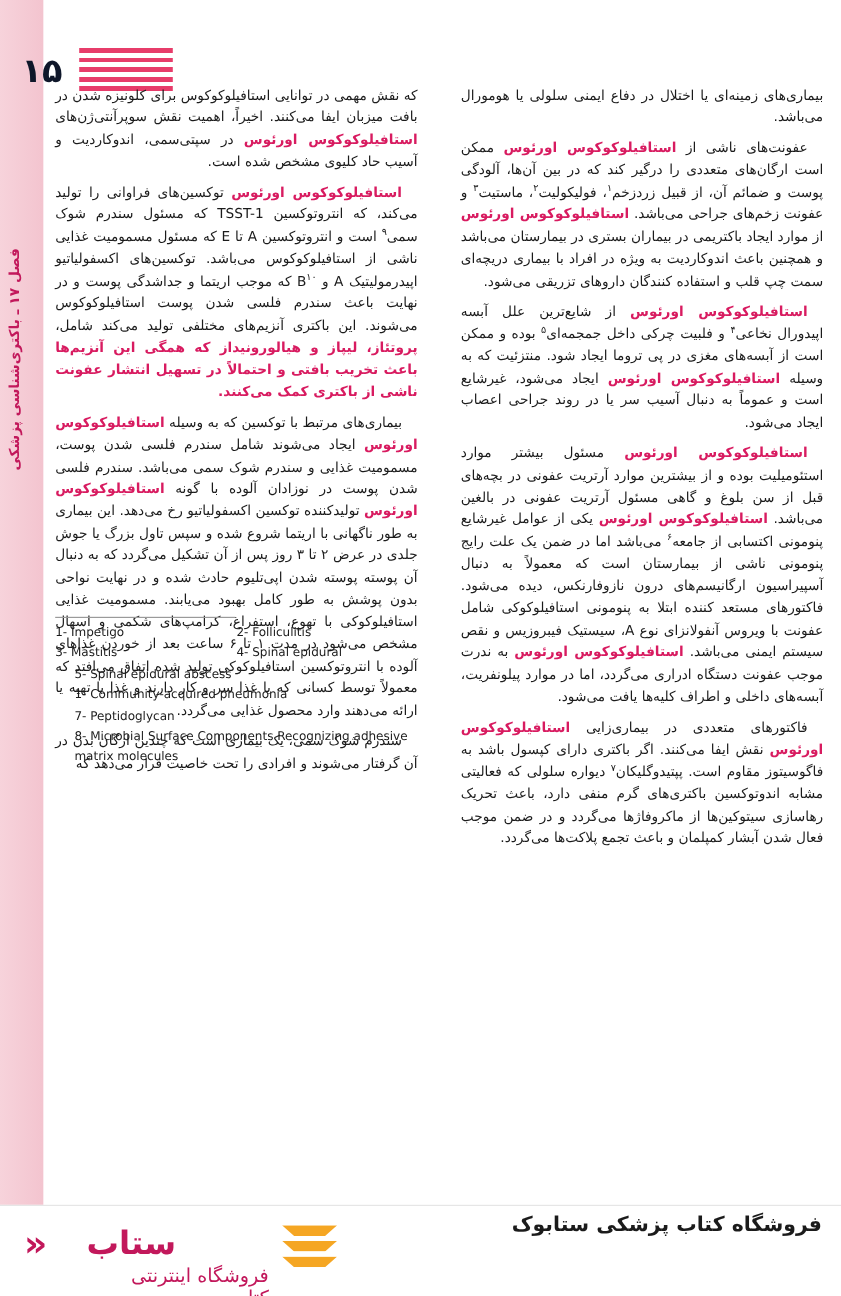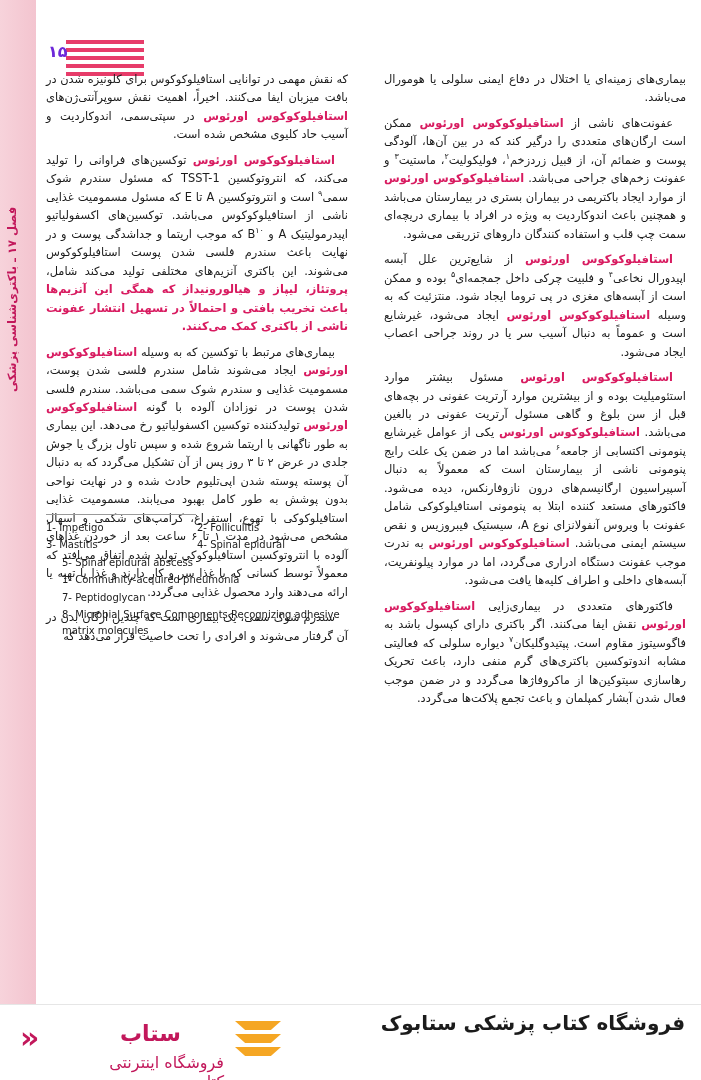--- a/index.html
+++ b/index.html
@@ -60,24 +60,24 @@
     left:48px;top:22px;
     width:78px;height:40px;
     background:repeating-linear-gradient(
       to bottom,
       #e73c6a 0px,#e73c6a 4px,
       #ffffff 4px,#ffffff 8px
     );
   }
   .page-num{
     position:absolute;
-    left:30px;top:24px;
-    font-size:16px;
+    left:0;top:24px;
+    font-size:28px;
     font-weight:bold;
-    color:#6d28d9;
+    color:#0f172a;
     letter-spacing:1px;
   }
 
   
   .content{
     position:absolute;
     left:46px;top:70px;
     width:640px;height:910px;
   }
   .col{
@@ -142,23 +142,22 @@
     left:14px;top:10px;
     width:210px;height:56px;
   }
   .logo-chevrons{
     position:absolute;left:6px;top:8px;
     font-size:30px;color:#c2185b;font-weight:bold;letter-spacing:-4px;
     line-height:1;
   }
   .logo-word{
     position:absolute;left:58px;top:6px;
-    font-size:22px;color:#c2185b;font-weight:bold;
+    font-size:27px;color:#c2185b;font-weight:bold;
     letter-spacing:1px;
-    margin-left:48px;
   }
   .logo-sub{
     position:absolute;left:72px;top:38px;
     font-size:16px;color:#c2185b;margin-left:20px;
   }
   .banner-mark{
     position:absolute;
     left:235px;top:14px;
     width:46px;height:46px;
   }
@@ -167,21 +166,21 @@
     width:46px;height:9px;
     background:#f5a623;
     clip-path:polygon(0 0,100% 0,78% 100%,22% 100%);
   }
   .mark-bar.b1{top:2px;}
   .mark-bar.b2{top:15px;}
   .mark-bar.b3{top:28px;}
   .banner-title{
     position:absolute;
     right:16px;top:6px;
-    font-size:20px;color:#1b1b1b;font-weight:bold;
+    font-size:17px;color:#1b1b1b;font-weight:bold;
     direction:rtl;
   }
   .banner-url{
     position:absolute;
     right:16px;top:34px;
     font-size:21px;color:#1b1b1b;font-weight:bold;
     letter-spacing:2px;
     direction:ltr;
   }
 </style>

